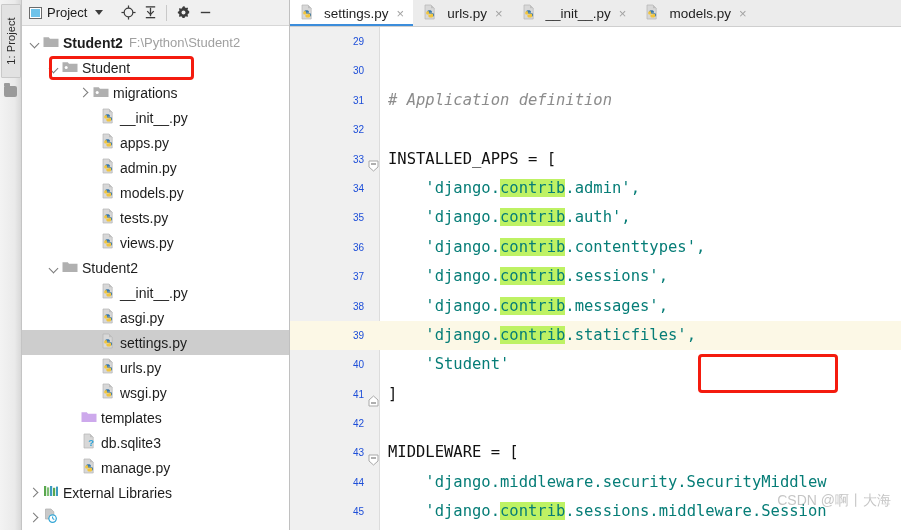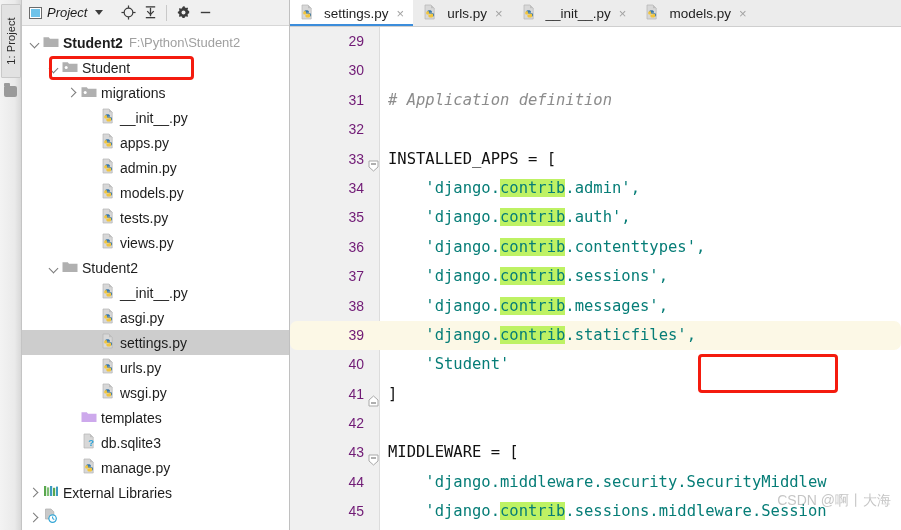--- a/index.html
+++ b/index.html
@@ -82,21 +82,21 @@
     width: 13px; height: 12px;
     background: #ffffff;
     border: 1px solid #6b6b6b;
     position: relative;
   }
   .pt-sq:after {
     content: "";
     position: absolute; left: 1px; top: 1px; right: 1px; bottom: 1px;
     background: #6fc3ea;
   }
-  .pt-label { font-size: 13px; color: #1b1b1b; font-style: italic; }
+  .pt-label { font-size: 13px; color: #1b1b1b; }
   .pt-caret {
     width: 0; height: 0;
     border-left: 4px solid transparent;
     border-right: 4px solid transparent;
     border-top: 5px solid #3c3c3c;
     margin-left: 3px;
   }
   .pt-icons { display: flex; align-items: center; gap: 2px; margin-left: 12px; }
   .pt-ico {
     width: 20px; height: 20px;
@@ -207,28 +207,28 @@
     left: 0; top: 0; right: 0; bottom: 0;
   }
   .cline {
     position: relative;
     height: 29.4px;
     line-height: 29.4px;
     white-space: pre;
     font-family: "DejaVu Sans Mono", monospace;
     font-size: 15.5px;
   }
-  .cline.hl { background: #fcf8e6; border-radius: 7px; }
+  .cline.hl { background: #fcf8e6; }
   .ln {
     position: absolute; left: 0; top: 0;
     width: 74px;
     text-align: right;
-    color: #701a75;
+    color: #1d4ed8;
     font-family: "Liberation Sans", sans-serif;
-    font-size: 14px;
+    font-size: 10px;
   }
   .ctext {
     position: absolute; left: 98px; top: 0;
     color: #111111;
   }
   .fold {
     position: absolute;
     left: 78px; top: 50%;
     transform: translateY(-50%);
     width: 11px; height: 12px;
@@ -317,21 +317,21 @@
           <span class="path-muted">F:\Python\Student2</span>
         </div>
         <div class="row" style="padding-left: 25px;">
           <span class="arrow down"></span>
           <span class="ico"><svg width="16" height="13" viewBox="0 0 16 13">
               <path d="M0.5 2.2h5.3l1.2 1.5H15.5V12H0.5z" fill="#b0b0b0"></path>
               <circle cx="4.2" cy="7.6" r="1.5" fill="#ffffff"></circle>
             </svg></span>
           <span>Student</span>
         </div>
-        <div class="row" style="padding-left: 44px;">
+        <div class="row" style="padding-left: 44px; margin-left: 12px;">
           <span class="arrow right"></span>
           <span class="ico"><svg width="16" height="13" viewBox="0 0 16 13">
               <path d="M0.5 2.2h5.3l1.2 1.5H15.5V12H0.5z" fill="#b0b0b0"></path>
               <circle cx="4.2" cy="7.6" r="1.5" fill="#ffffff"></circle>
             </svg></span>
           <span>migrations</span>
         </div>
         <div class="row" style="padding-left: 63px;">
           <span class="arrow none"></span>
           <span class="ico"><svg width="16" height="16" viewBox="0 0 16 16">

